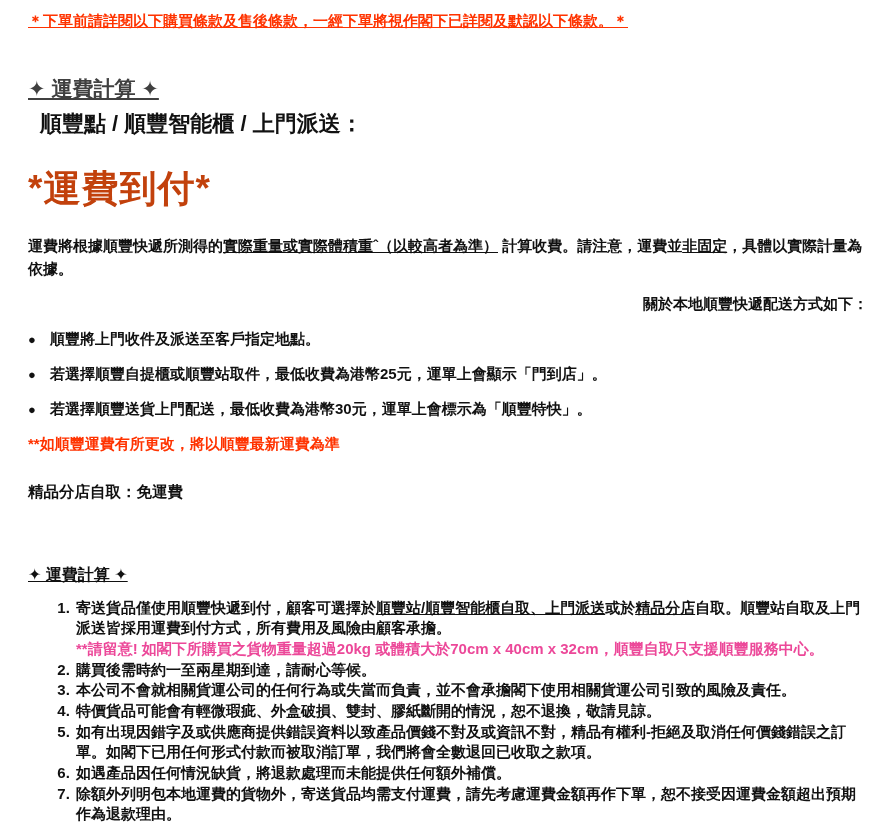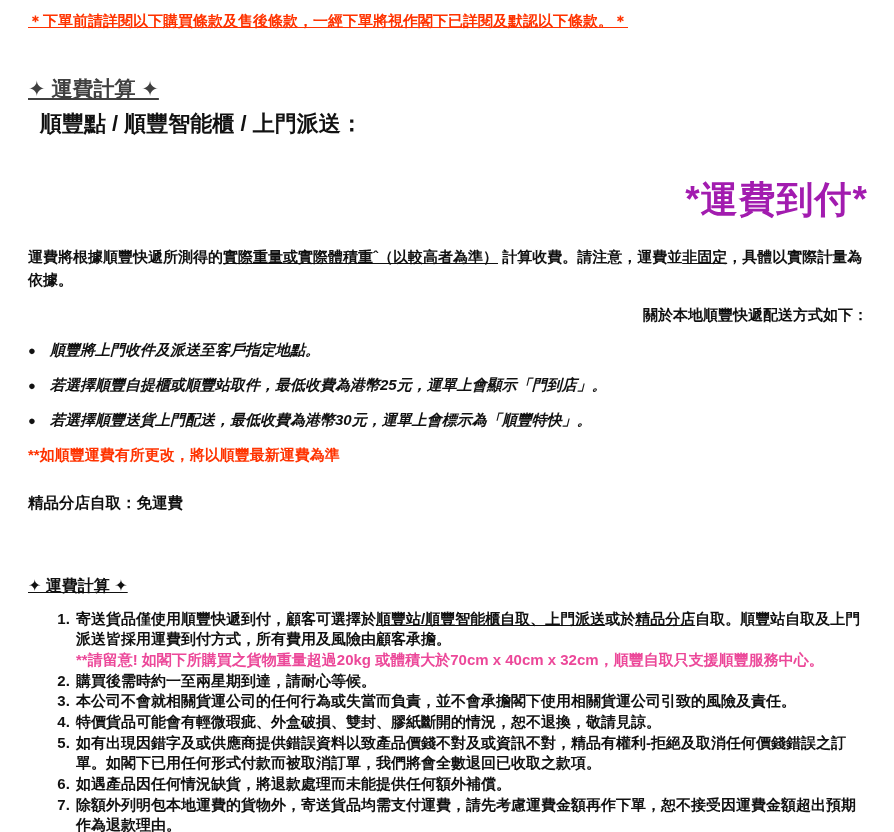--- a/index.html
+++ b/index.html
@@ -34,26 +34,25 @@
     color: #404040;
     text-decoration: underline;
   }
   .subheading {
     margin: 6px 0 0 12px;
     font-size: 22px;
     font-weight: 700;
     color: #111111;
   }
   .pay-banner {
-    margin-top: 36px;
+    margin-top: 25px;
     font-size: 37px;
     font-weight: 700;
-    color: #a21caf;
+    color: #c2410c;
     letter-spacing: 1px;
-    text-align: right;
   }
   .body-text {
     margin: 20px 0 0 0;
     font-size: 15px;
     font-weight: 700;
     line-height: 1.55;
     max-width: 840px;
   }
   .intro-line {
     margin: 14px 0 0 0;
@@ -61,21 +60,20 @@
     font-weight: 700;
     text-align: right;
   }
   .u { text-decoration: underline; }
   .bullets {
     list-style: none;
     margin: 0;
     padding: 0;
     font-size: 15px;
     font-weight: 700;
-    font-style: italic;
   }
   .bullets li {
     position: relative;
     margin-top: 14px;
     padding-left: 22px;
     line-height: 21px;
   }
   .bullets li::before {
     content: "\25CF";
     position: absolute;

